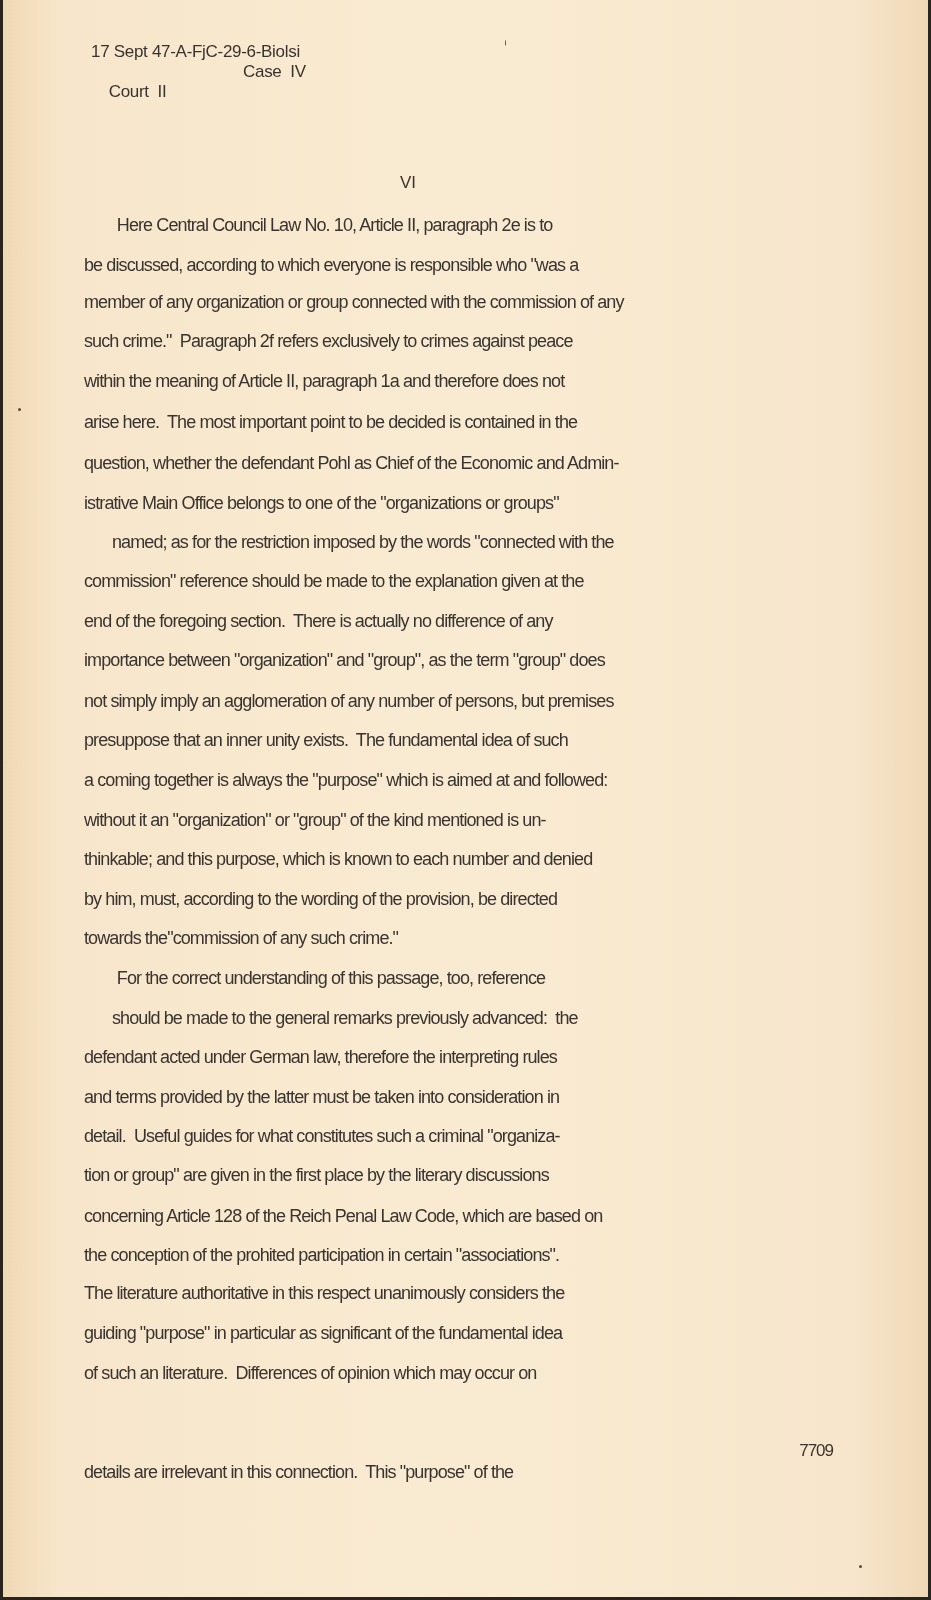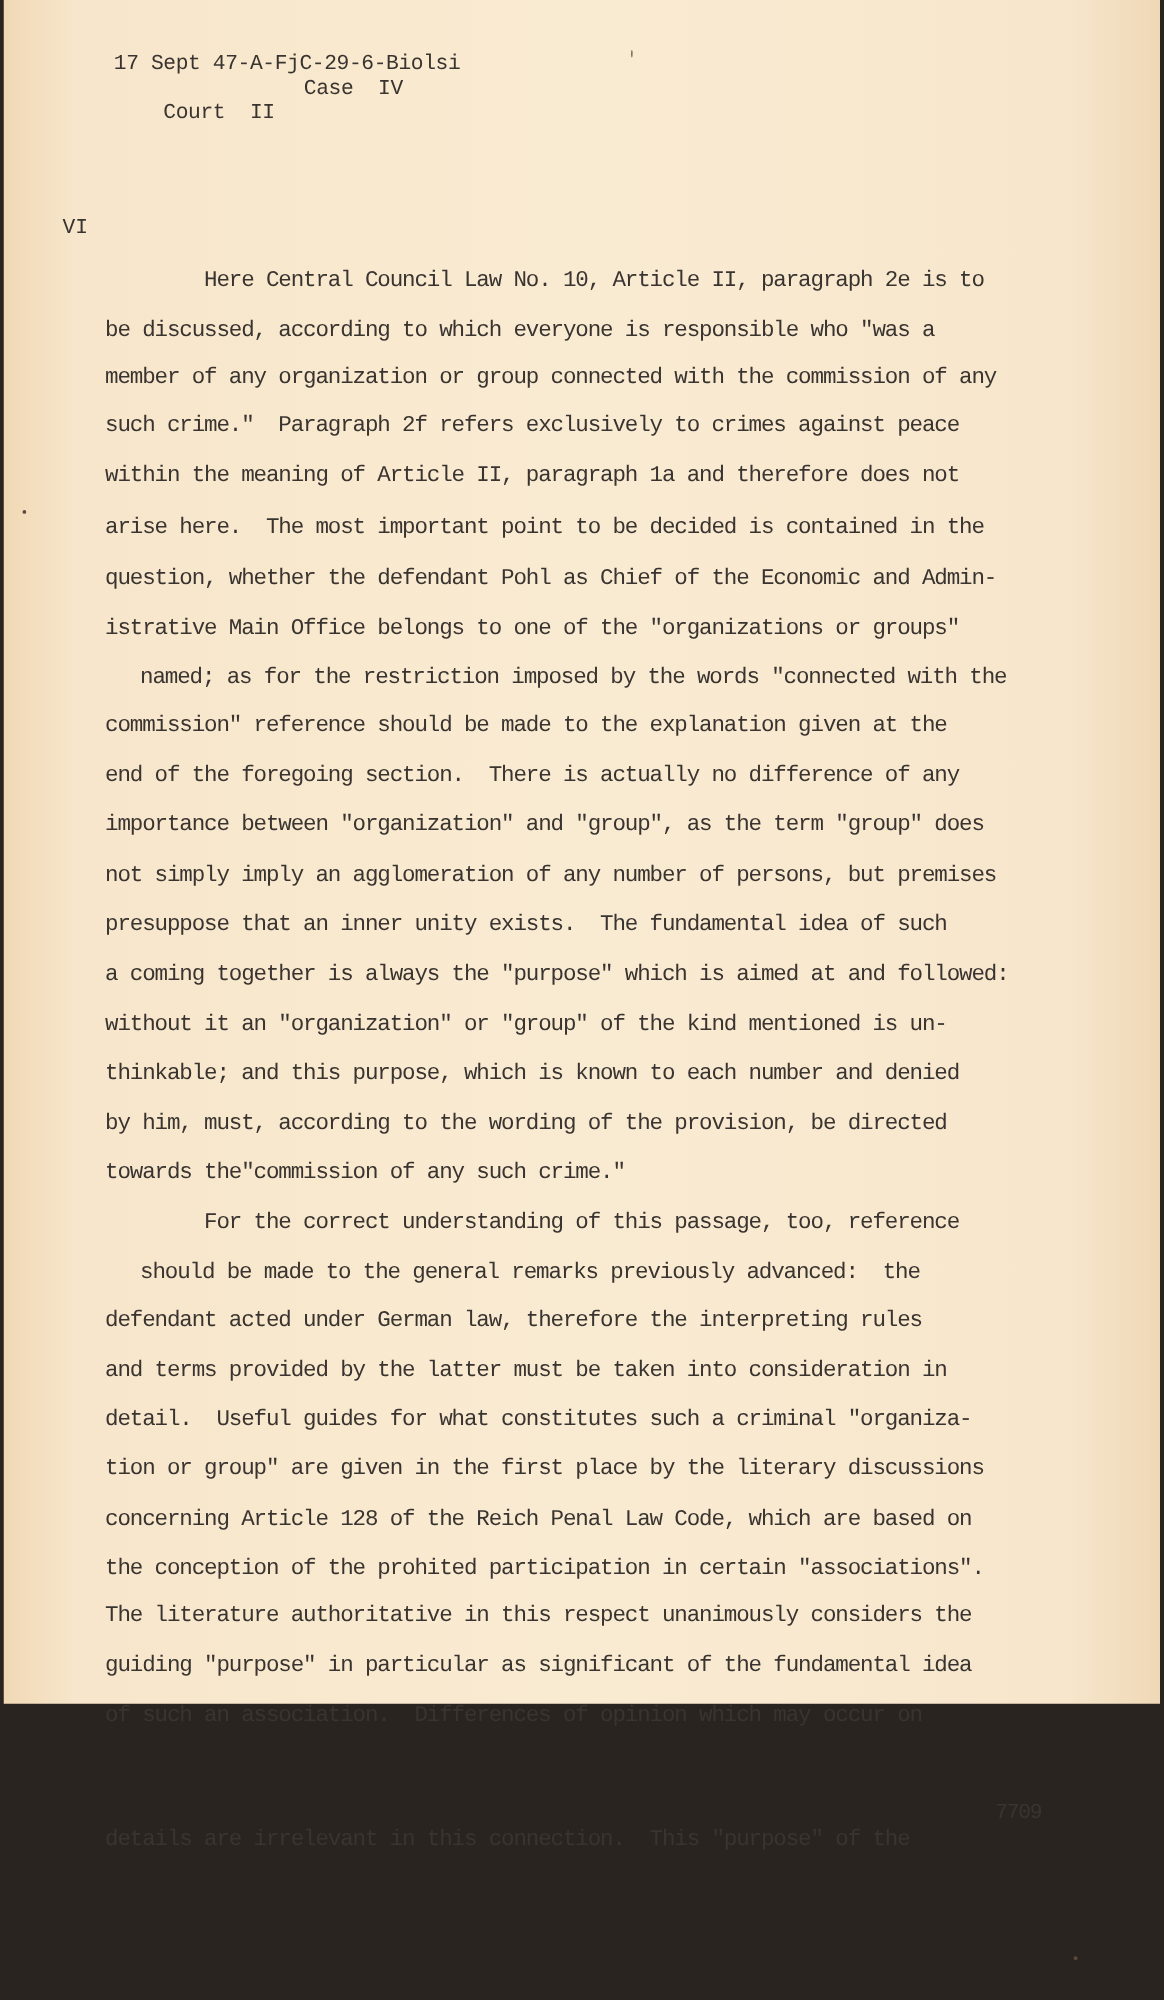--- a/index.html
+++ b/index.html
@@ -1,30 +1,30 @@
 <!DOCTYPE html>
 <html><head>
 <meta charset="utf-8">
 <style>
   html, body { margin: 0; padding: 0; }
   body {
     width: 931px; height: 1600px; overflow: hidden;
     background: #2a2420;
   }
   .page {
-    position: absolute; left: 3px; top: 0; width: 925px; height: 1363px;
+    position: absolute; left: 3px; top: 0; width: 925px; height: 1597px;
     background: linear-gradient(90deg, #f0d8b4 0%, #f7e6cb 6%, #f9ebd2 50%, #f7e6cc 92%, #efd8b6 100%);
     color: #3a3430;
-    font-family: Liberation Mono, monospace;
+    font-family: Liberation Sans, sans-serif;
   }
   .hdr { position: absolute; left: 88px; font-size: 17px; letter-spacing: -0.3px; white-space: pre; }
   .hdr1 { top: 42px; }
   .hdr2 { top: 62px; }
   .hdr2 .case { position: absolute; left: 152px; top: 0; }
-  .heading { position: absolute; top: 173px; left: 0; width: 810px; font-size: 17px; padding-left: 47px; }
+  .heading { position: absolute; top: 173px; left: 0; width: 810px; text-align: center; font-size: 17px; }
   .line {
     position: absolute; left: 81px; font-size: 18px; white-space: nowrap;
     letter-spacing: -0.9px; line-height: 24px;
   }
   .pageno { position: absolute; top: 1441px; left: 0; width: 830px; text-align: right; font-size: 17px; letter-spacing: -1px; }
   .speck { position: absolute; background: #5a4a3a; border-radius: 50%; }
 </style>
 </head>
 <body>
 
@@ -60,21 +60,21 @@
       <div class="line" style="top: 966px; white-space: pre;">        For the correct understanding of this passage, too, reference</div>
       <div class="line" style="top: 1006px; white-space: pre; margin-left: 28px;">should be made to the general remarks previously advanced:  the</div>
       <div class="line" style="top: 1045px; white-space: pre;">defendant acted under German law, therefore the interpreting rules</div>
       <div class="line" style="top: 1085px; white-space: pre;">and terms provided by the latter must be taken into consideration in</div>
       <div class="line" style="top: 1124px; white-space: pre;">detail.  Useful guides for what constitutes such a criminal "organiza-</div>
       <div class="line" style="top: 1163px; white-space: pre;">tion or group" are given in the first place by the literary discussions</div>
       <div class="line" style="top: 1204px; white-space: pre;">concerning Article 128 of the Reich Penal Law Code, which are based on</div>
       <div class="line" style="top: 1243px; white-space: pre;">the conception of the prohited participation in certain "associations".</div>
       <div class="line" style="top: 1281px; white-space: pre;">The literature authoritative in this respect unanimously considers the</div>
       <div class="line" style="top: 1321px; white-space: pre;">guiding "purpose" in particular as significant of the fundamental idea</div>
-      <div class="line" style="top: 1361px; white-space: pre;">of such an association.  Differences of opinion which may occur on</div>
+      <div class="line" style="top: 1361px; white-space: pre;">of such an literature.  Differences of opinion which may occur on</div>
       <div class="line" style="top: 1460px; white-space: pre;">details are irrelevant in this connection.  This "purpose" of the</div>
     </div>
 
   <div class="pageno">7709</div>
 
   <div class="speck" style="left:15px;top:408px;width:3px;height:3px;"></div>
   <div class="speck" style="left:856px;top:1565px;width:3px;height:3px;"></div>
   <div class="speck" style="left:502px;top:40px;width:1px;height:6px;"></div>
 </div>
 

